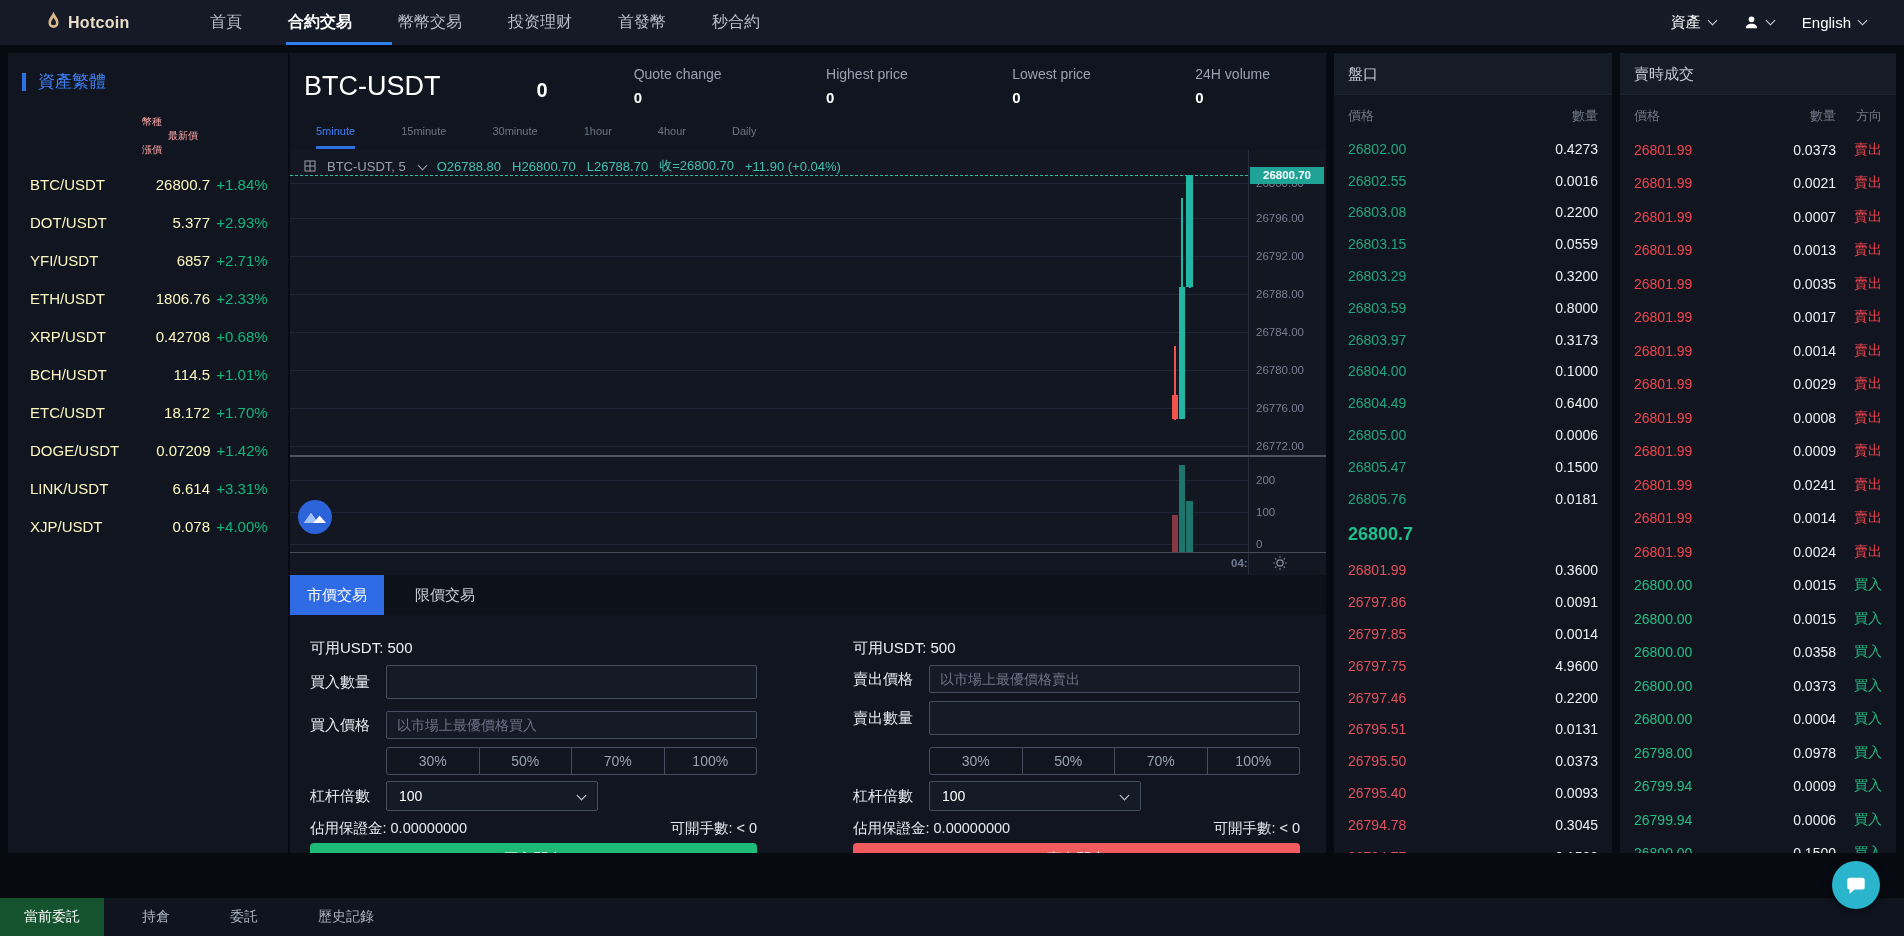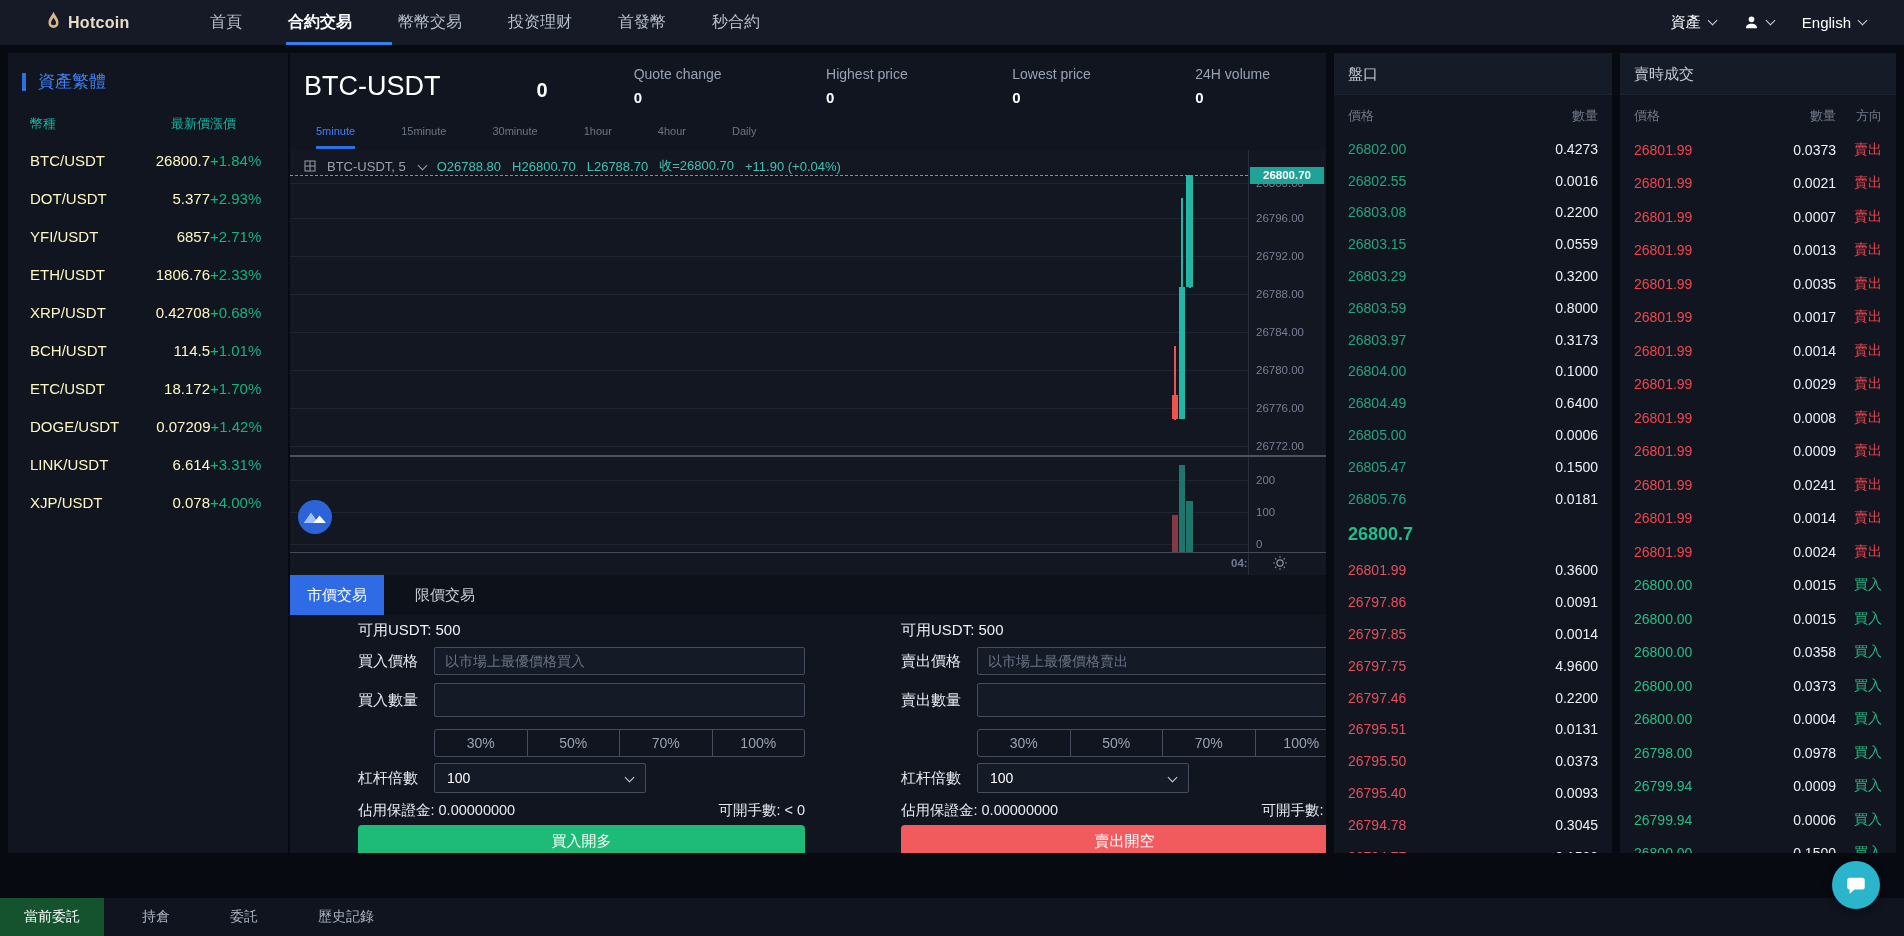--- a/index.html
+++ b/index.html
@@ -20,24 +20,24 @@
   .panel { position:absolute; background:#10151f; top:53px; height:800px; overflow:hidden; }
   .watchlist { left:8px; width:280px; }
   .center { left:290px; width:1036px; }
   .orderbook { left:1334px; width:278px; }
   .trades { left:1620px; width:276px; }
   
   .wl-title { display:flex; align-items:center; margin:17px 0 22px 14px; }
   .wl-bar { width:4px; height:18px; background:#2f6fe4; margin-right:12px; }
   .wl-title-text { color:#3f80f7; font-size:17px; }
   .wl-head,.wl-row { display:flex; align-items:center; padding:0 14px 0 22px; }
-  .wl-head { color:#14b8a6; font-size:13px; margin-bottom:8px; }
+  .wl-head { color:#fca5a5; font-size:10px; margin-bottom:8px;flex-direction:column; }
   .wl-head span:first-child,.wl-row .pair { flex:1; }
   .wl-head span:nth-child(2),.wl-row .price { width:92px; text-align:right; }
-  .wl-head span:nth-child(3),.wl-row .change { width:64px; text-align:left; }
+  .wl-head span:nth-child(3),.wl-row .change { width:64px; text-align:center; }
   .wl-row { height:38px; font-size:15px; cursor:pointer; }
   .wl-row .pair,.wl-row .price { color:#fef9c3; }
   .wl-row .change { color:#13b57e; }
   
   .mh-row { display:flex; align-items:center; padding:13px 30px 0 14px; }
   .symbol { font-size:27px; color:#fff; }
   .last-price { font-size:20px; font-weight:bold; color:#fff; margin:9px 0 0 96px; }
   .stats { display:flex; flex:1; margin-left:86px; justify-content:space-between; padding-right:26px; }
   .stat-label { color:#9aa3b4; font-size:14px; }
   .stat-value { color:#fff; font-weight:bold; font-size:15px; margin-top:7px; }
@@ -64,21 +64,21 @@
   .pane-sep { position:absolute; top:305px; left:0; width:1036px; height:2px; background:#4d5360; }
   .time-sep { position:absolute; top:402px; left:0; width:1036px; height:1px; background:#454b59; }
   .time-label { position:absolute; left:941px; top:407px; font-size:11.5px; color:#6f7a93; font-weight:bold; }
   .gear { position:absolute; left:982px; top:405px; cursor:pointer; }
   .tv-logo { position:absolute; left:7px; top:349px; width:36px; height:36px; cursor:pointer; }
   
   .trade-tabs { position:absolute; top:522px; left:0; width:1036px; height:40px; background:#0d1119; display:flex; }
   .ttab { padding:0 17px; display:flex; align-items:center; font-size:15px; color:#c9ced8; cursor:pointer; }
   .ttab.active { background:#2e6be5; color:#fff; min-width:94px; justify-content:center; }
   .ttab:not(.active) { margin-left:14px; }
-  .trade-forms { position:absolute; top:556px; left:0; width:1036px; height:238px; display:flex; padding:12px 26px 0 20px; gap:96px;margin-left:48px; }
+  .trade-forms { position:absolute; top:574px; left:0; width:1036px; height:238px; display:flex; padding:12px 26px 0 20px; gap:96px; }
   .tform { flex:1; }
   .avail { font-size:15px; color:#eef1f6; height:18px; margin-bottom:8px; }
   .frow { display:flex; align-items:center; }
   .flabel { width:76px; font-size:15px; color:#e6eaf0; flex-shrink:0; }
   .finput { flex:1; height:28px; background:#141a26; border:1px solid #454d5e; border-radius:2px; color:#fff; font-size:14px; padding:0 10px; outline:none; font-family:inherit; }
   .finput::placeholder { color:#6b7486; }
   .finput.amount { height:34px; }
   .row-price { margin-bottom:8px; }
   .row-amount { margin-bottom:12px; }
   .pct-row { margin-left:76px; margin-bottom:6px; display:flex; }
@@ -339,26 +339,26 @@
           <path d="M7 24l7-10 5 7-3 3z" fill="#9fc0ff"></path>
         </svg>
     </span>
   </div>
 
   <div class="trade-tabs" id="trade-tabs">
       <div class="ttab active">市價交易</div>
       <div class="ttab">限價交易</div>
     </div>
   <div class="trade-forms" id="trade-forms">
-      <div class="tform"><div class="avail">可用USDT: 500</div><div class="frow row-price">
+      <div class="tform"><div class="avail">可用USDT: 500</div><div class="frow row-amount">
+          <span class="flabel">買入數量</span>
+          <input class="finput amount" style="">
+        </div><div class="frow row-price">
           <span class="flabel">買入價格</span>
           <input class="finput" placeholder="以市場上最優價格買入" style="">
-        </div><div class="frow row-amount">
-          <span class="flabel">買入數量</span>
-          <input class="finput amount" style="">
         </div><div class="pct-row">
           <button class="pct">30%</button>
           <button class="pct">50%</button>
           <button class="pct">70%</button>
           <button class="pct">100%</button>
         </div><div class="frow">
           <span class="flabel">杠杆倍數</span>
           <div class="fselect">
             <span>100</span>
             <i class="chev"></i>

